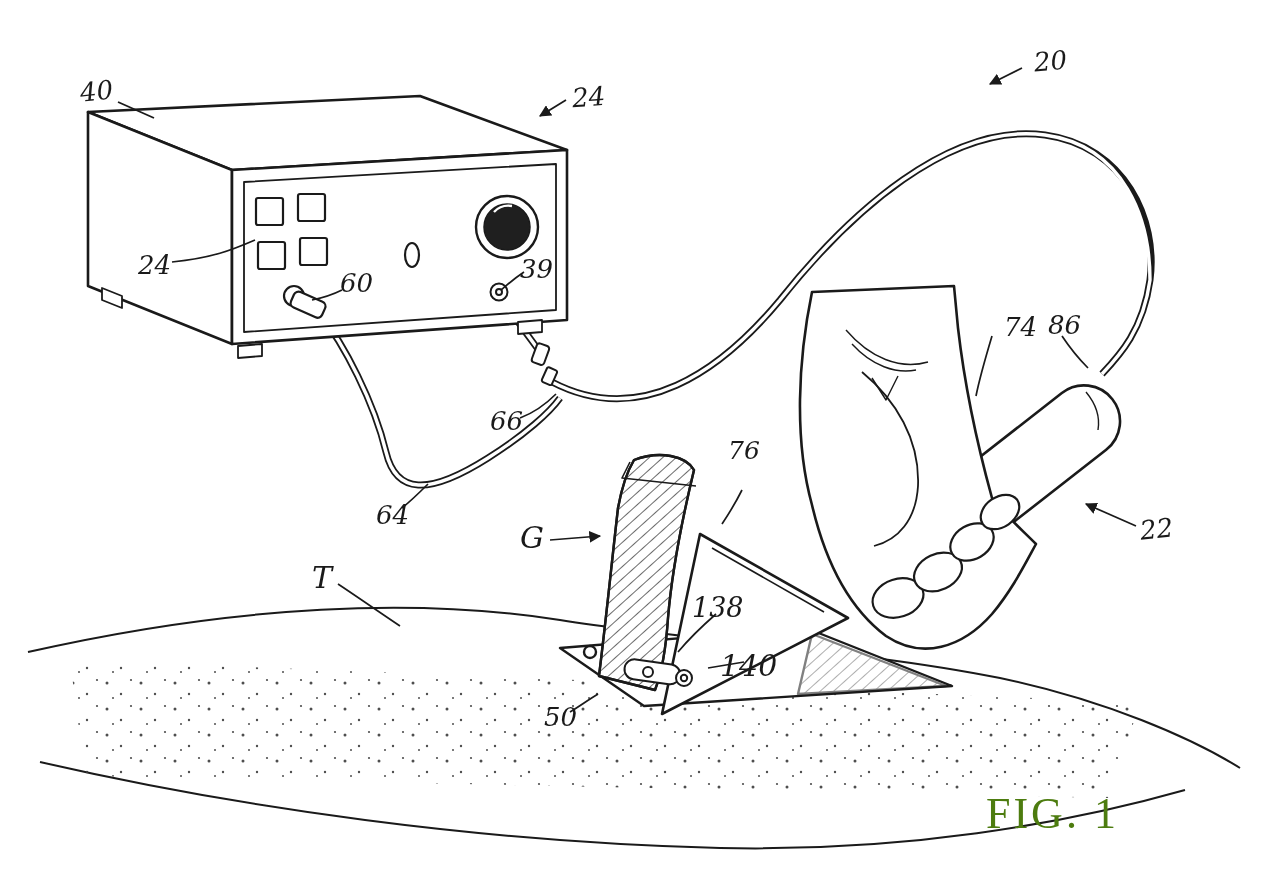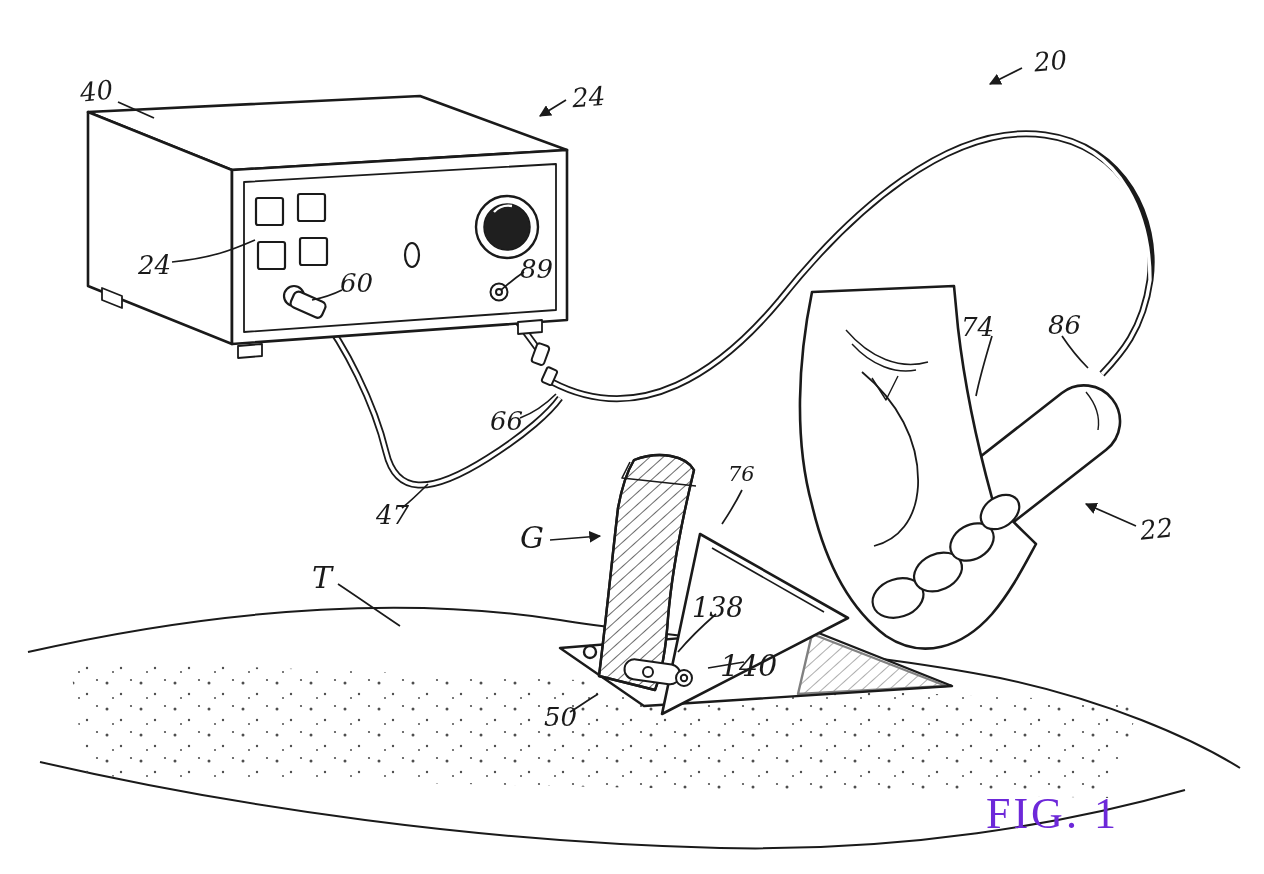--- a/index.html
+++ b/index.html
@@ -2,21 +2,21 @@
 <html><head>
 <meta charset="utf-8">
 <style>
   html,body{margin:0;padding:0;background:#ffffff;}
   #page{position:relative;width:1264px;height:874px;background:#ffffff;overflow:hidden;
         font-family:"DejaVu Serif",serif;}
   #art{position:absolute;left:0;top:0;}
   .ref-label{position:absolute;font:italic 26px "DejaVu Serif",serif;color:#1a1a1a;
              white-space:nowrap;user-select:none;}
   .ref-label.big{font-size:30px;}
-  .fig-caption{position:absolute;font:400 44px "Liberation Serif",serif;color:#6d28d9;
+  .fig-caption{position:absolute;font:400 44px "Liberation Serif",serif;color:#4d7c0f;
                letter-spacing:3px;}
   svg *{vector-effect:non-scaling-stroke;}
 </style>
 </head>
 <body>
 
 <div id="page">
 
   <svg id="art" width="1264" height="874" viewBox="0 0 1264 874">
     <defs>
@@ -146,27 +146,27 @@
       <path d="M 744 662 L 708 668"></path>
       <path d="M 570 712 C 580 706 588 700 598 694"></path>
     </g>
   </svg>
 
   <div class="ref-label" style="left:80px;top:76px;transform:rotate(-6deg)">40</div>
   <div class="ref-label" style="left:572px;top:82px;transform:rotate(-4deg)">24</div>
   <div class="ref-label" style="left:1034px;top:46px;transform:rotate(-5deg)">20</div>
   <div class="ref-label" style="left:138px;top:250px">24</div>
   <div class="ref-label" style="left:340px;top:268px">60</div>
-  <div class="ref-label" style="left:520px;top:254px">89</div>
+  <div class="ref-label" style="left:520px;top:254px">39</div>
   <div class="ref-label" style="left:490px;top:406px">66</div>
-  <div class="ref-label" style="left:376px;top:500px">47</div>
+  <div class="ref-label" style="left:376px;top:500px">64</div>
   <div class="ref-label big" style="left:520px;top:520px">G</div>
   <div class="ref-label big" style="left:312px;top:560px">T</div>
-  <div class="ref-label" style="left:728px;top:462px;font-size:21px">76</div>
-  <div class="ref-label" style="left:961px;top:312px">74</div>
+  <div class="ref-label" style="left:728px;top:436px;font-size:25px">76</div>
+  <div class="ref-label" style="left:1004px;top:312px">74</div>
   <div class="ref-label" style="left:1048px;top:310px">86</div>
   <div class="ref-label" style="left:1140px;top:514px;transform:rotate(-6deg)">22</div>
   <div class="ref-label" style="left:692px;top:592px;font-size:27px">138</div>
   <div class="ref-label" style="left:720px;top:648px;font-size:30px">140</div>
   <div class="ref-label" style="left:544px;top:702px">50</div>
 
   <div class="fig-caption" style="left:986px;top:788px">FIG. 1</div>
 
 </div>
 

